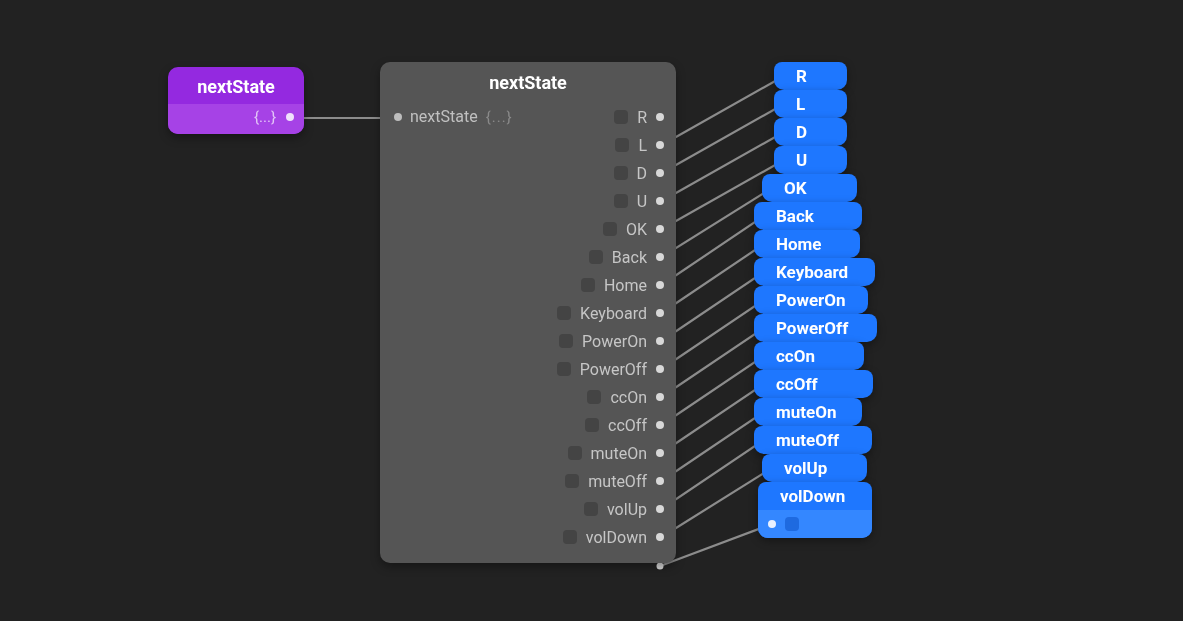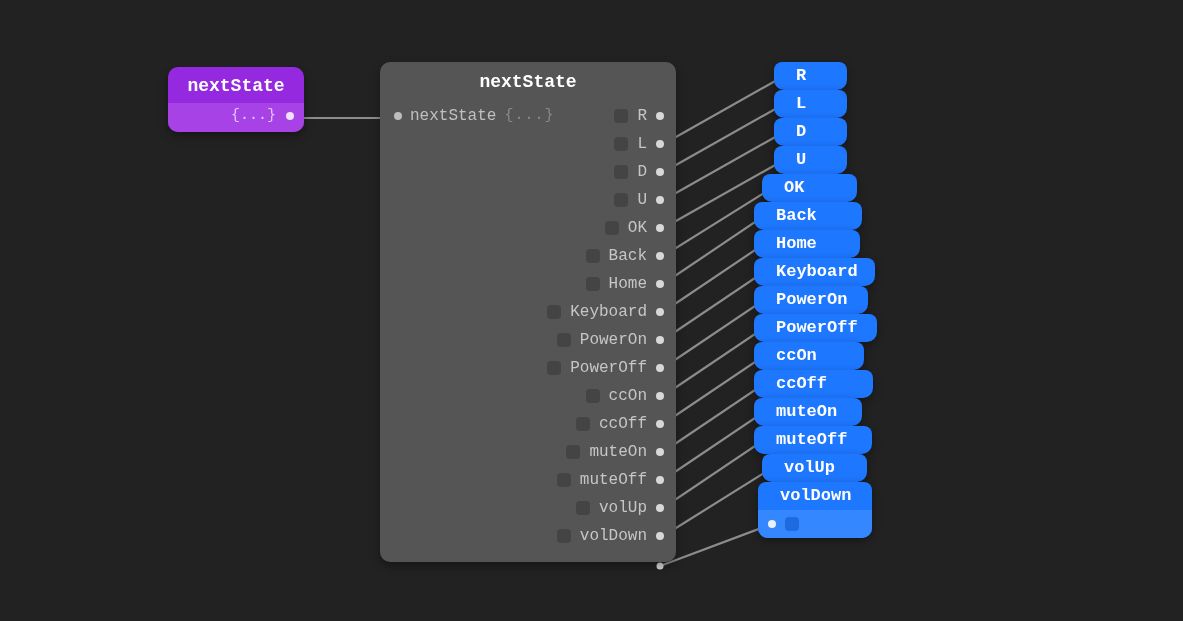--- a/index.html
+++ b/index.html
@@ -9,21 +9,20 @@
     height: 621px;
     background: #222222;
     font-family: -apple-system, BlinkMacSystemFont, "Segoe UI", Roboto, "Helvetica Neue", Arial, sans-serif;
     font-size: 16px;
     color: #fff;
   }
   .canvas {
     position: relative;
     width: 1001px;
     height: 621px;
-    font-family: Liberation Mono, monospace;
   }
   svg.wires {
     position: absolute;
     left: 0; top: 0;
     width: 1183px;
     height: 621px;
     pointer-events: none;
   }
   .node {
     position: absolute;

